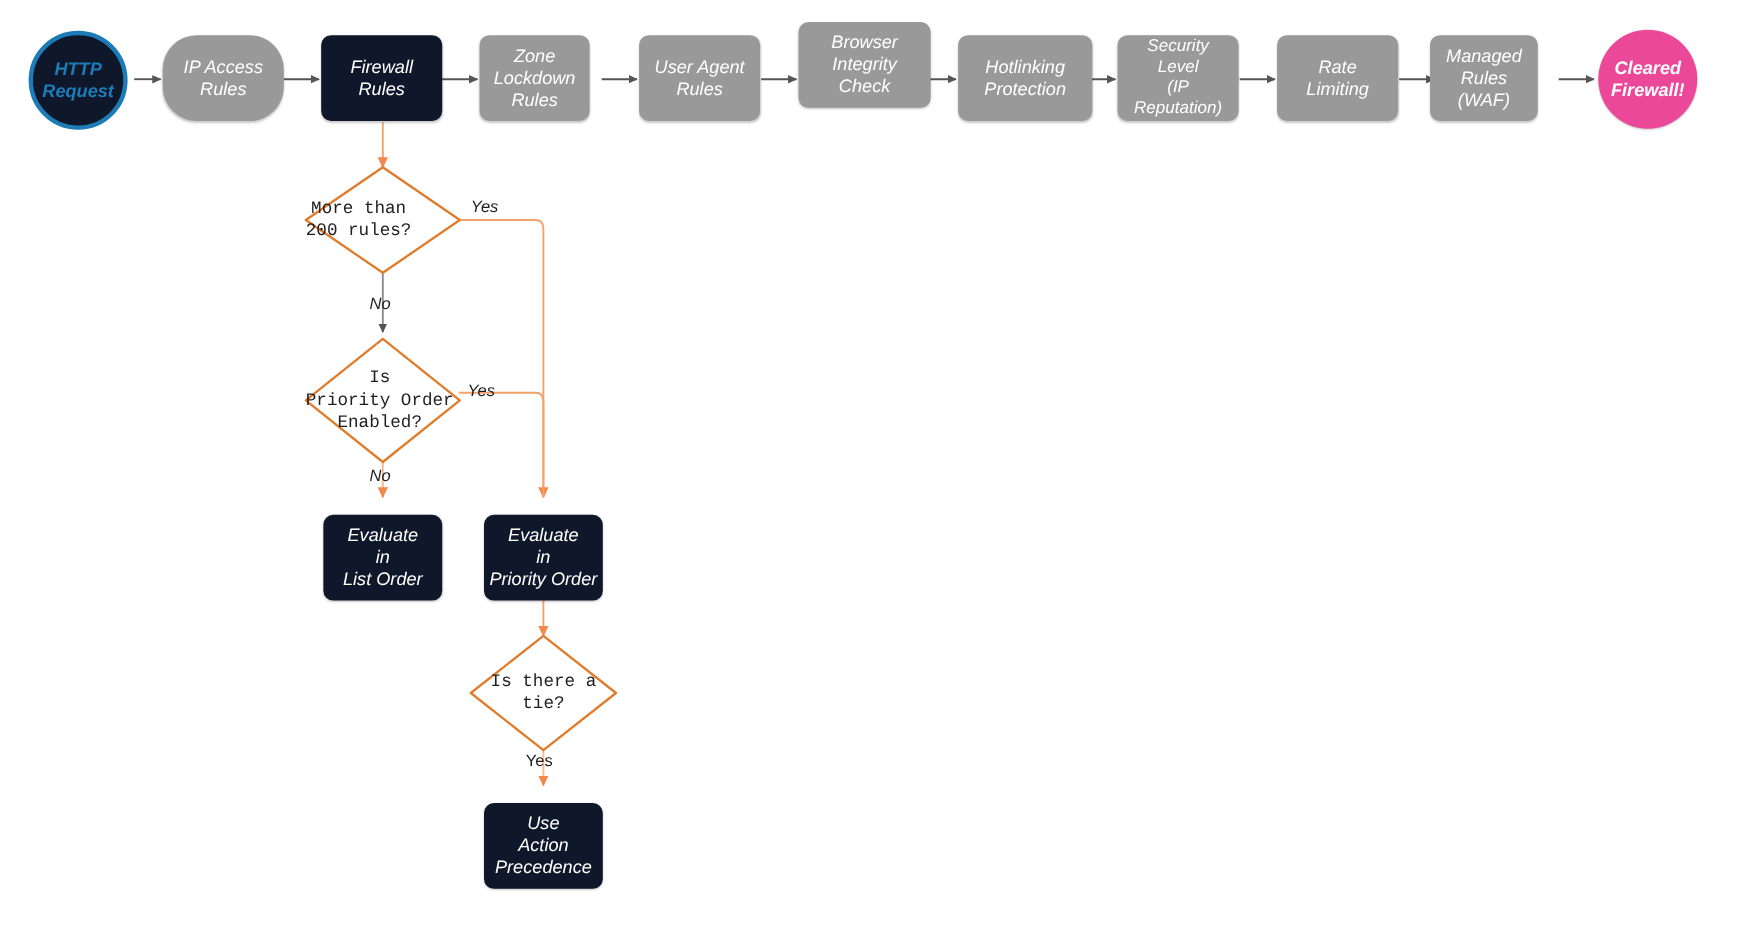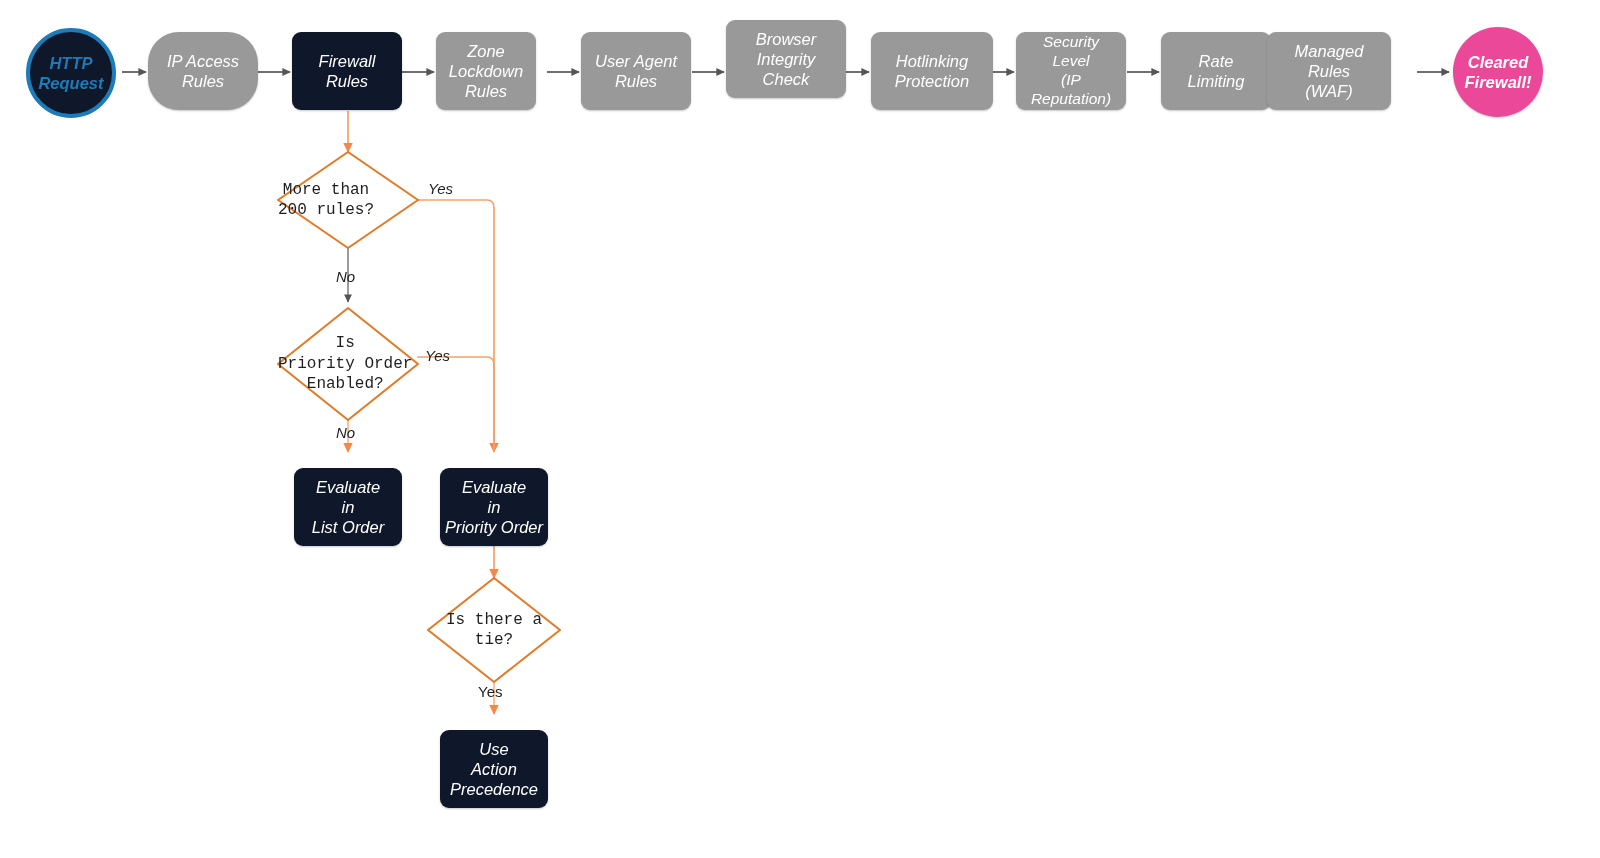--- a/index.html
+++ b/index.html
@@ -193,21 +193,21 @@
     <span class="node-label">Security
 Level
 (IP Reputation)</span>
   </div>
 
   <div class="node rect-node rect-gray" style="left:1161px; top:32px; width:110px; height:78px;">
     <span class="node-label">Rate
 Limiting</span>
   </div>
 
-  <div class="node rect-node rect-gray" style="left:1267px; top:32px; width:124px; height:78px;">
+  <div class="node rect-node rect-gray" style="left:1300px; top:32px; width:98px; height:78px;">
     <span class="node-label">Managed
 Rules
 (WAF)</span>
   </div>
 
   <div class="node circle-node circle-filled" style="left:1453px; top:27px; width:90px; height:90px;">
     <span class="node-label">Cleared
 Firewall!</span>
   </div>
 

